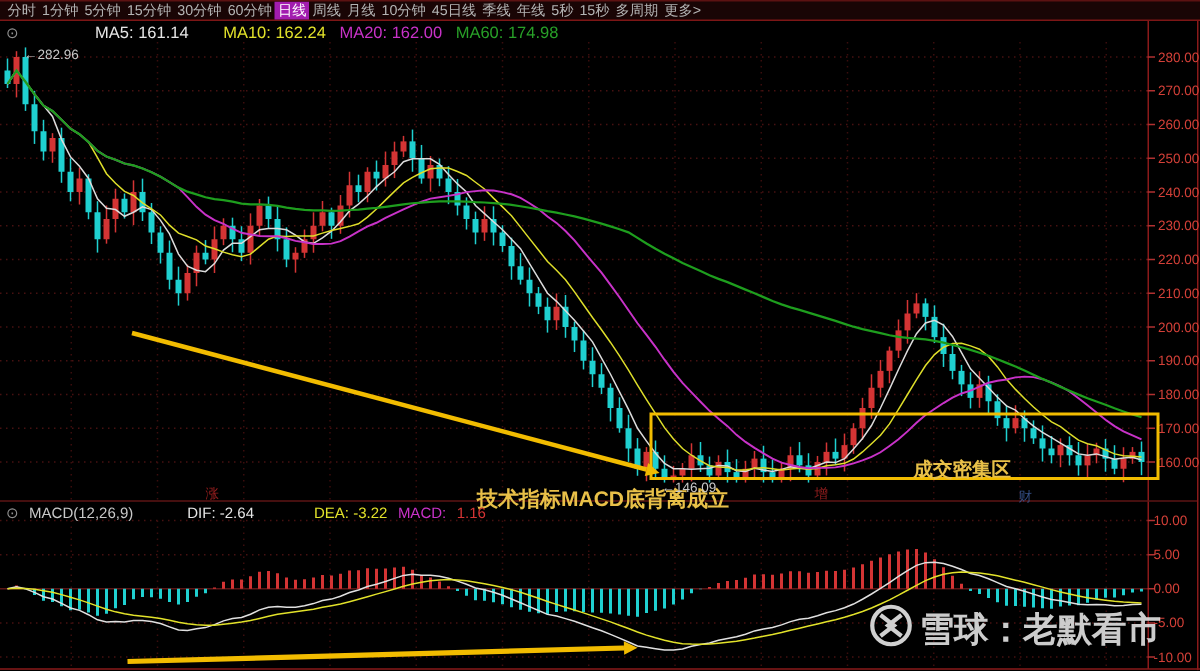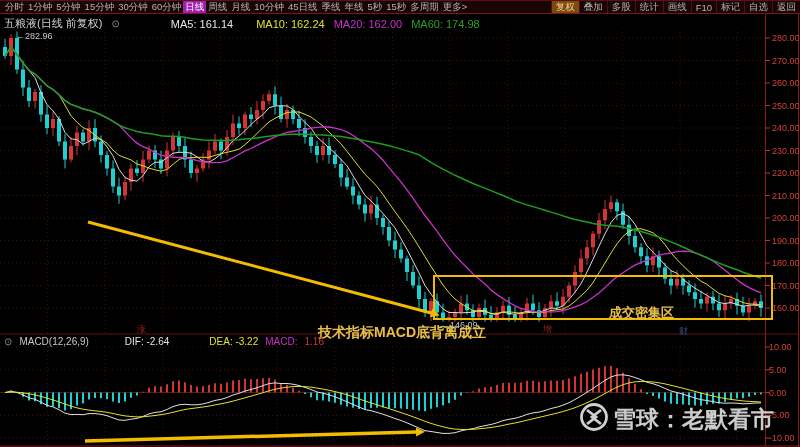--- a/index.html
+++ b/index.html
@@ -38,31 +38,20 @@
         <span class="period">周线</span>
         <span class="period">月线</span>
         <span class="period">10分钟</span>
         <span class="period">45日线</span>
         <span class="period">季线</span>
         <span class="period">年线</span>
         <span class="period">5秒</span>
         <span class="period">15秒</span>
         <span class="period">多周期</span>
         <span class="period">更多&gt;</span>
-      </div>
-    <div class="right-buttons">
-        <span class="tb-btn hl">复权</span>
-        <span class="tb-btn">叠加</span>
-        <span class="tb-btn">多股</span>
-        <span class="tb-btn">统计</span>
-        <span class="tb-btn">画线</span>
-        <span class="tb-btn">F10</span>
-        <span class="tb-btn">标记</span>
-        <span class="tb-btn">自选</span>
-        <span class="tb-btn">返回</span>
       </div>
   </div>
   <svg id="chart-svg" width="800" height="447" viewBox="0 0 800 447">
       <g>
         <line x1="0" y1="38" x2="765" y2="38" stroke="#471111" stroke-dasharray="1,3"></line>
         <line x1="0" y1="60.5" x2="765" y2="60.5" stroke="#471111" stroke-dasharray="1,3"></line>
         <line x1="0" y1="83" x2="765" y2="83" stroke="#471111" stroke-dasharray="1,3"></line>
         <line x1="0" y1="105.5" x2="765" y2="105.5" stroke="#471111" stroke-dasharray="1,3"></line>
         <line x1="0" y1="128" x2="765" y2="128" stroke="#471111" stroke-dasharray="1,3"></line>
         <line x1="0" y1="150.5" x2="765" y2="150.5" stroke="#471111" stroke-dasharray="1,3"></line>
@@ -559,21 +548,20 @@
       <text x="16" y="39" font-size="9" fill="#c8c8c8" font-weight="400">←282.96</text>
       <text x="441" y="328" font-size="9" fill="#c8c8c8" font-weight="400">←146.09</text>
       <g opacity="0.92">
         <circle cx="594" cy="417" r="12.5" fill="none" stroke="#e2e2e2" stroke-width="2.8"></circle>
         <polyline points="587,410 596,417 587,424" fill="none" stroke="#e2e2e2" stroke-width="2.8"></polyline>
         <polyline points="601,410 592,417 601,424" fill="none" stroke="#e2e2e2" stroke-width="2.8"></polyline>
         <text x="613" y="421" font-size="23" fill="#dedede" font-weight="600" dominant-baseline="middle">雪球：老默看市</text>
       </g>
     </svg>
   <div class="kline-header">
-      <span style="color: rgb(210, 210, 210);">五粮液(日线 前复权)</span>
       <span class="collapse">⊙</span>
       <span style="color: rgb(230, 230, 230); padding-left: 42px;">MA5: 161.14</span>
       <span style="color: rgb(226, 226, 42); margin-left: 14px;">MA10: 162.24</span>
       <span style="color: rgb(200, 50, 200);">MA20: 162.00</span>
       <span style="color: rgb(40, 160, 40);">MA60: 174.98</span>
     </div>
   <div class="macd-header">
       <span class="collapse">⊙</span>
       <span style="color: rgb(200, 200, 200); text-align: center;">MACD(12,26,9)</span>
       <span style="color: rgb(230, 230, 230); padding-left: 29px;">DIF: -2.64</span>

